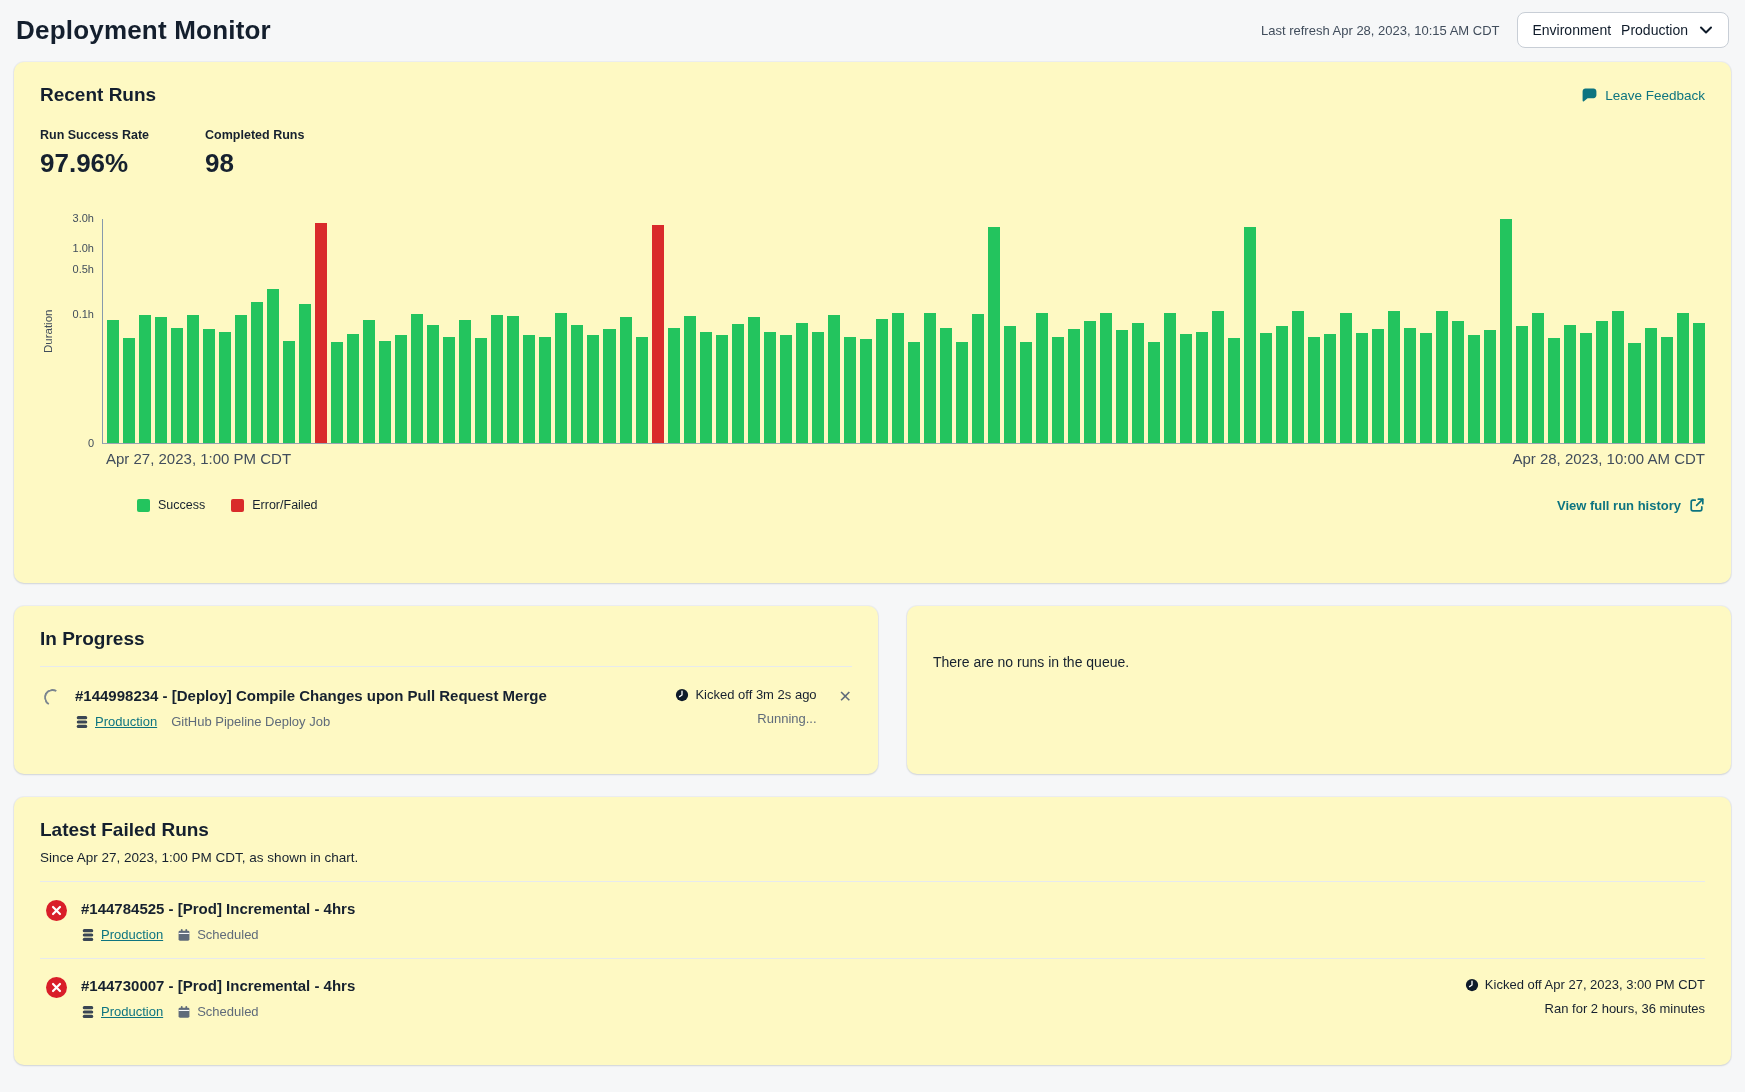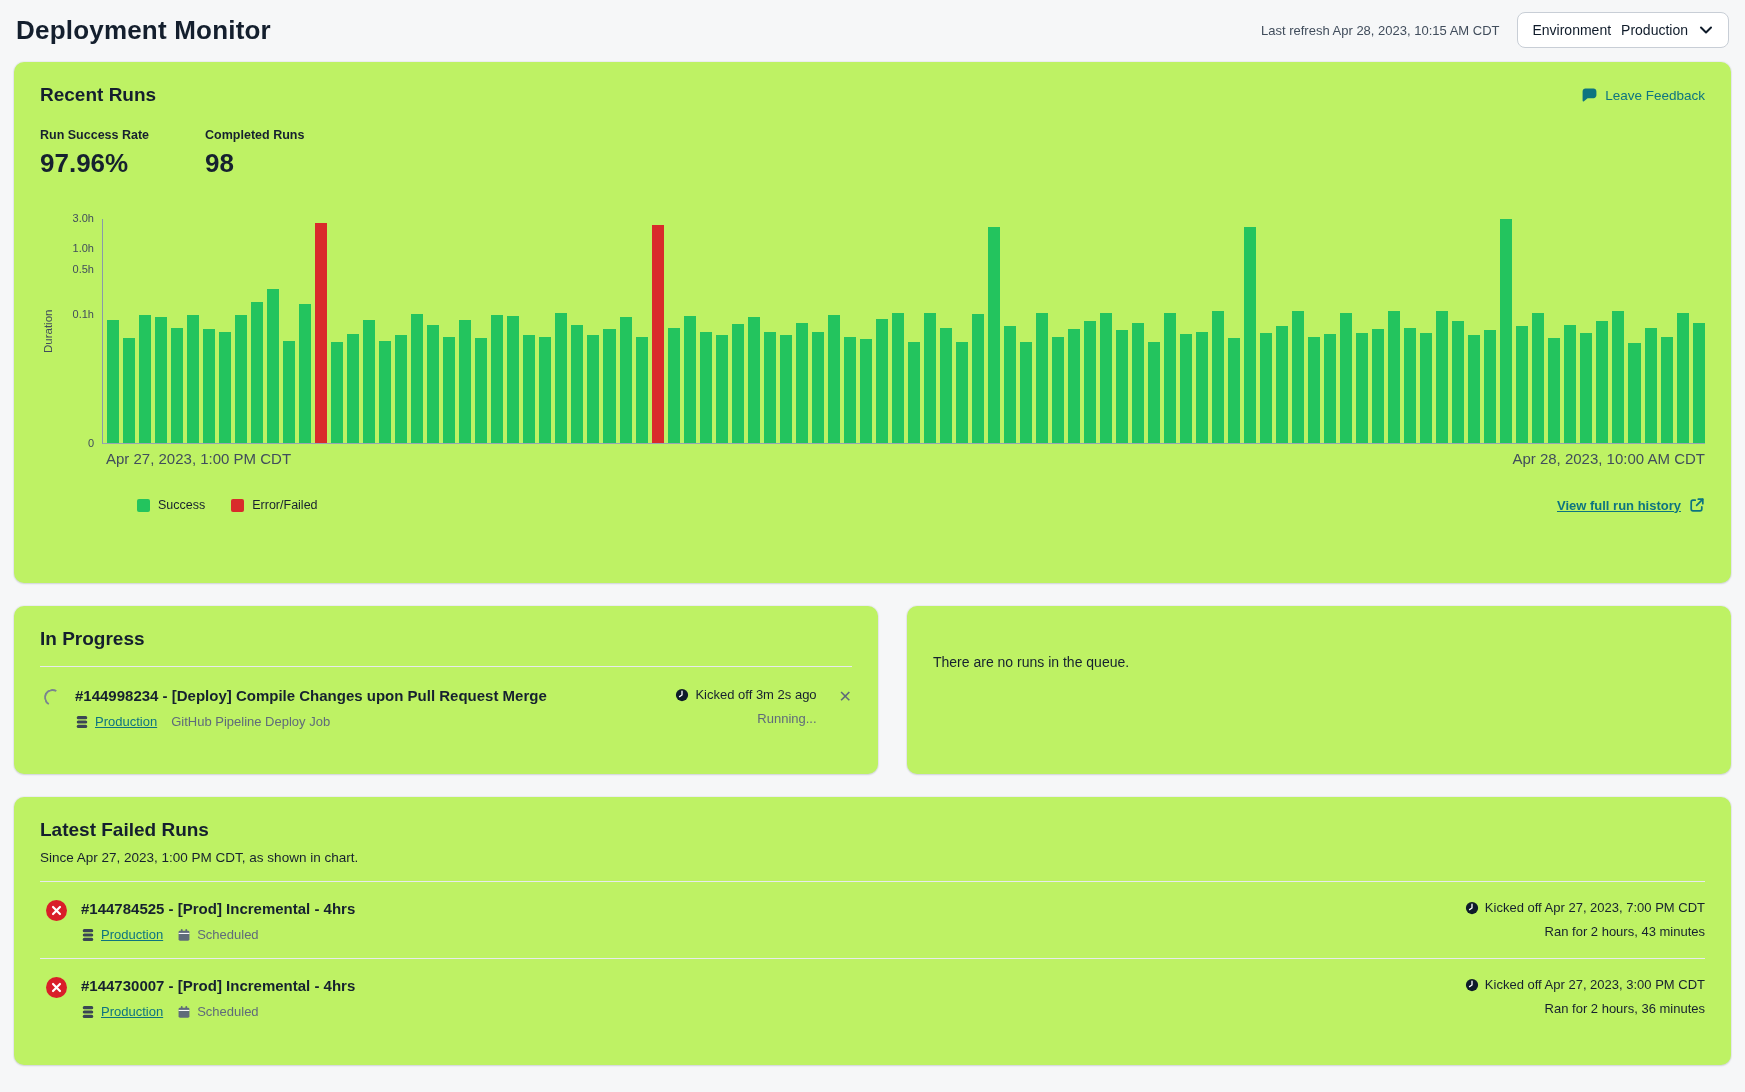--- a/index.html
+++ b/index.html
@@ -16,21 +16,21 @@
   .topbar-right { display:flex; align-items:center; gap:18px; }
   .last-refresh { font-size:13px; color:#414d5c; }
   .env-select {
     display:flex; align-items:center; gap:10px;
     background:#fff; border:1px solid #c8ced6; border-radius:8px;
     padding: 9px 14px; font-size:14px; color:#0f1b2a; cursor:pointer;
   }
   .env-select .chev { display:flex; }
   
   .card {
-    background:#bef264; border-radius:10px;
+    background:#fef9c3; border-radius:10px;
     box-shadow: 0 1px 2px rgba(0,28,36,.12), 0 0 0 1px #eceef1;
     padding: 22px 26px;
   }
   .card-title { font-size:19px; font-weight:bold; color:#141f2e; }
   
   #recent-runs { min-height: 521px; position:relative; }
   .rr-head { display:flex; justify-content:space-between; align-items:center; }
   .feedback-link { display:flex; align-items:center; gap:7px; font-size:13.5px; color:#0d7480; cursor:pointer; }
   .stats-row { display:flex; gap:56px; margin-top:22px; }
   .stat-label { font-size:12.5px; font-weight:bold; color:#16212f; }
@@ -50,21 +50,21 @@
     border-left:1px solid #879aac; border-bottom:1px solid #9aa5b1;
     display:flex; align-items:flex-end; gap:4px; padding-left:4px;
   }
   .bar { flex:1; border-radius:0; min-width:6px; }
   .chart-xlabels { display:flex; justify-content:space-between; margin:6px 0 0 66px; font-size:15px; color:#414d5c; }
   .legend-row { display:flex; justify-content:space-between; align-items:center; margin:30px 0 0 64px; }
   .legend { display:flex; gap:26px;padding-left:33px; }
   .legend-item { display:flex; align-items:center; gap:8px; font-size:12.5px; color:#16212f; }
   .swatch { width:13px; height:13px; border-radius:2px; }
   .history-link { display:flex; align-items:center; gap:8px; font-size:13px; font-weight:bold; color:#0d7480; cursor:pointer; }
-  .history-link span { text-decoration: underline; }
+  .history-link span { }
   
   .mid-row { display:grid; grid-template-columns: 864px 1fr; gap:29px; margin-top:23px; }
   .mid-card { min-height:168px; }
   .divider { border:none; border-top:1px solid #e7eaee; margin:16px 0 0 0; }
   .run-row { display:flex; align-items:flex-start; margin-top:20px; }
   .spinner {
     width:17px; height:17px; border-radius:50%; margin:2px 14px 0 4px;
     border:2px solid transparent; border-top-color:#7b858f; border-left-color:#7b858f;
     transform: rotate(-15deg); flex:none;
   }
@@ -347,32 +347,20 @@
                 <rect x="1.8" y="3" width="12.4" height="11.5" rx="1.6"></rect>
                 <rect x="4.4" y="1" width="2" height="3.4" rx="1"></rect>
                 <rect x="9.6" y="1" width="2" height="3.4" rx="1"></rect>
                 <rect x="1.8" y="5.6" width="12.4" height="1.2" fill="#fff"></rect>
               </svg>
           </span>
           <span>Scheduled</span>
         </div>
       </div>
     </div>
-    <div class="run-right">
-      <div class="kicked">
-        <span class="icon">
-          <svg width="14" height="14" viewBox="0 0 16 16">
-              <circle cx="8" cy="8" r="7" fill="#0f1b2a"></circle>
-              <path d="M8 3.6V8L5.2 9.8" fill="none" stroke="#fff" stroke-width="1.5" stroke-linecap="round"></path>
-            </svg>
-        </span>
-        <span>Kicked off Apr 27, 2023, 7:00 PM CDT</span>
-      </div>
-      <div class="ranfor">Ran for 2 hours, 43 minutes</div>
-    </div>
   </div>
 
   <div class="failed-row">
     <span class="fail-icon icon">
       <svg width="21" height="21" viewBox="0 0 20 20">
           <circle cx="10" cy="10" r="10" fill="#d91e29"></circle>
           <path d="M6.7 6.7l6.6 6.6M13.3 6.7l-6.6 6.6" stroke="#fff" stroke-width="2.1" stroke-linecap="round"></path>
         </svg>
     </span>
     <div class="run-main">

